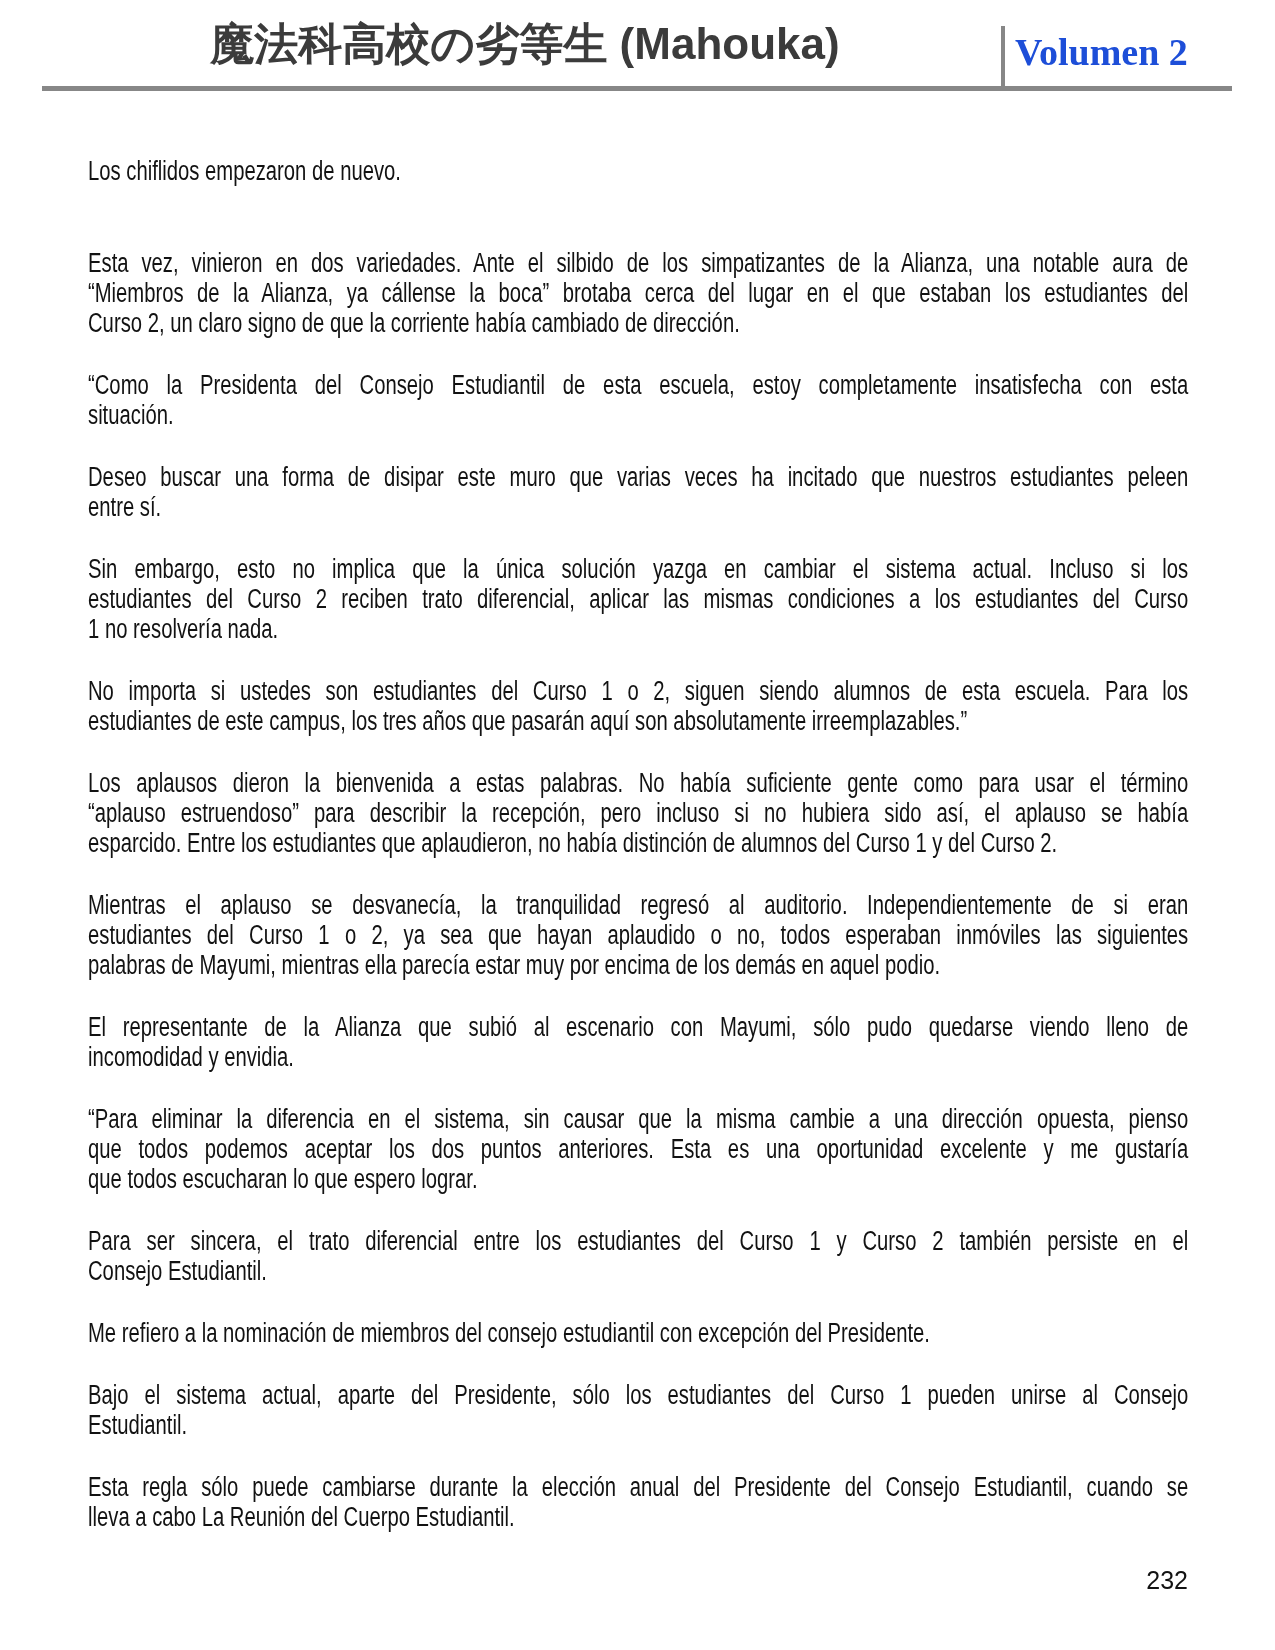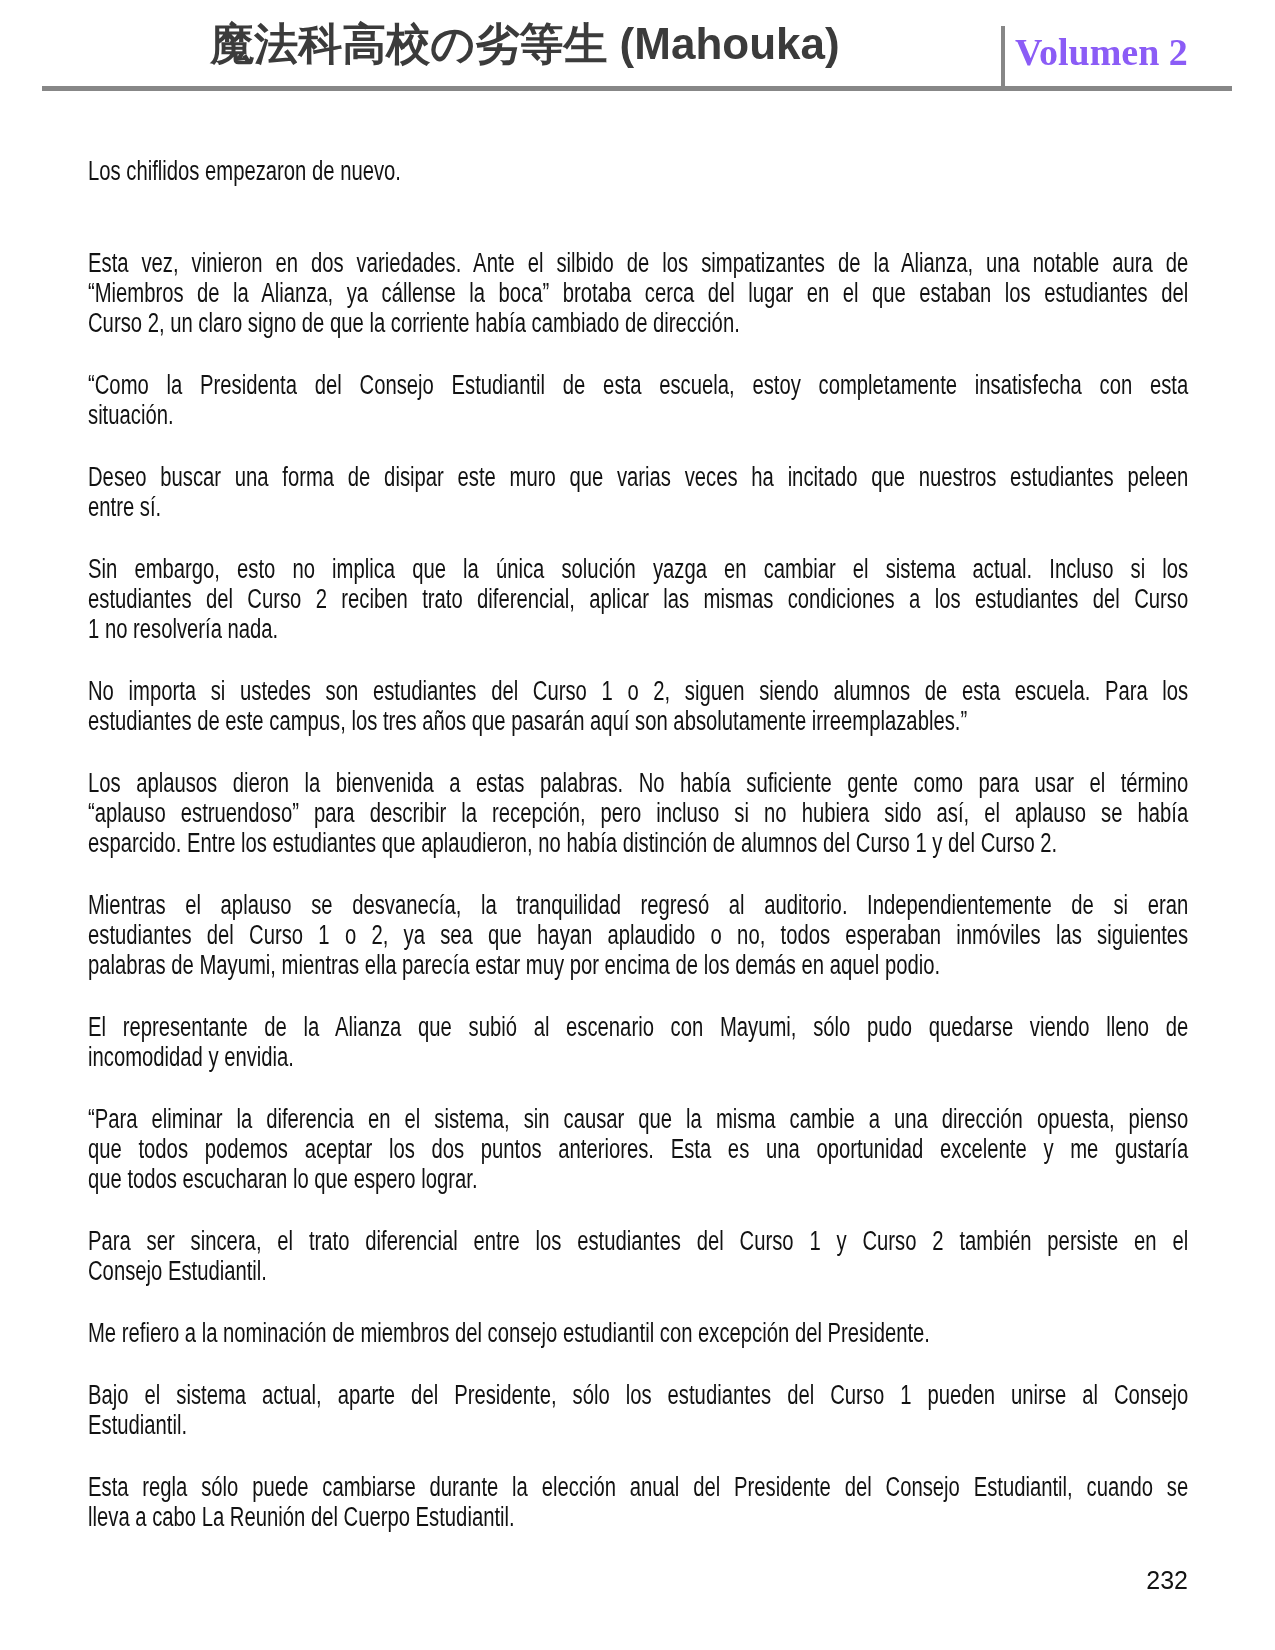--- a/index.html
+++ b/index.html
@@ -85,21 +85,21 @@
 </style>
 </head>
 <body>
 
 <div class="page">
 
   <div class="doc-title">魔法科高校の劣等生 (Mahouka)</div>
 
   <div class="header-vbar" style="background: rgb(135, 135, 135);"></div>
 
-  <div class="volume-label" style="color: #8b5cf6;">Volumen 2</div>
+  <div class="volume-label" style="color: #1d4ed8;">Volumen 2</div>
 
   <div class="header-rule" style="background: rgb(135, 135, 135);"></div>
 
   <div class="content">
       <div class="para extra">
         <div class="line last">Los chiflidos empezaron de nuevo.</div>
       </div>
       <div class="para">
         <div class="line">Esta vez, vinieron en dos variedades. Ante el silbido de los simpatizantes de la Alianza, una notable aura de</div>
         <div class="line">“Miembros de la Alianza, ya cállense la boca” brotaba cerca del lugar en el que estaban los estudiantes del</div>

